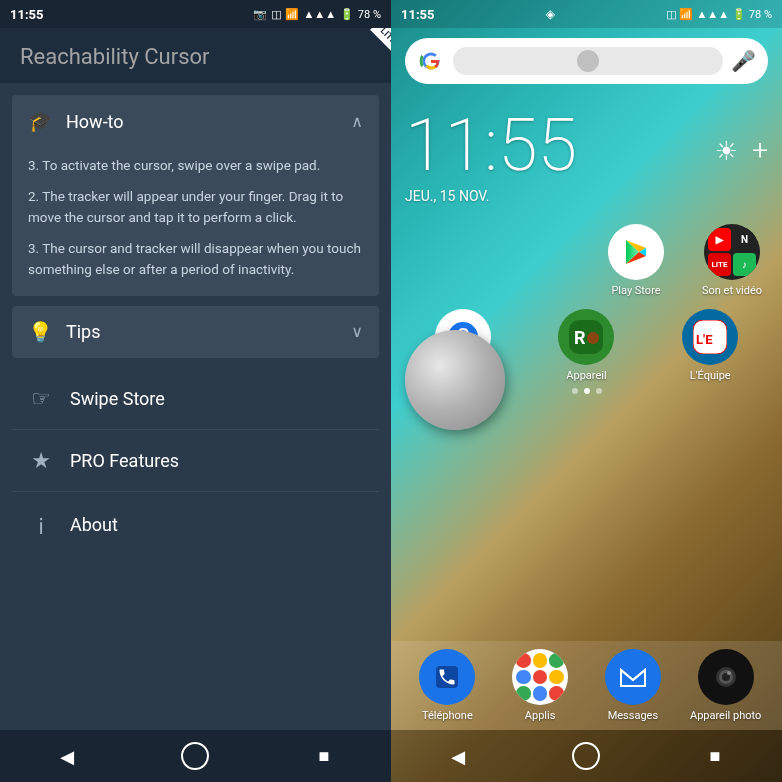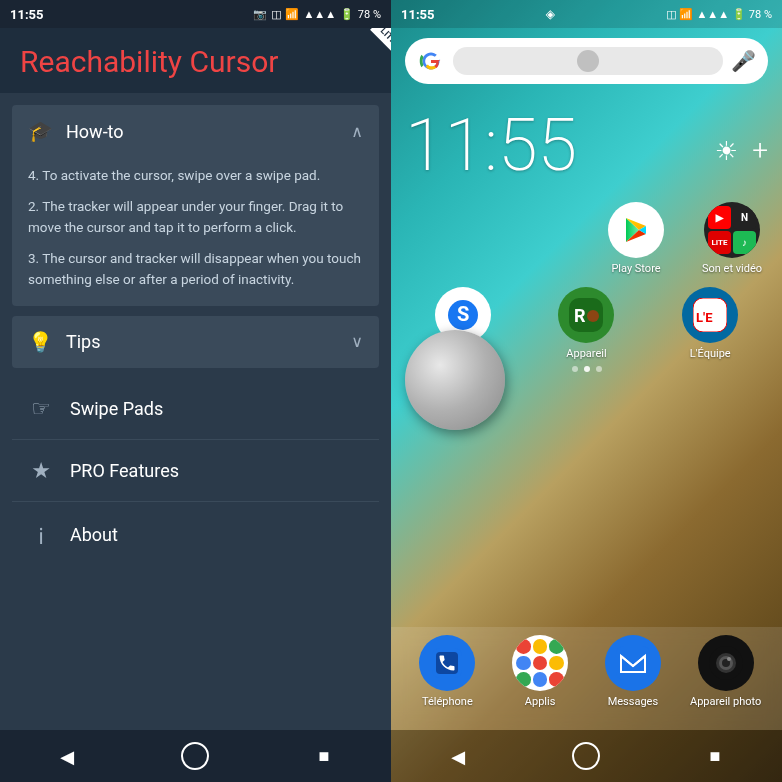--- a/index.html
+++ b/index.html
@@ -38,22 +38,22 @@
 
     .app-header {
       background: #1e2d3d;
       padding: 16px 20px 14px 20px;
       display: flex;
       align-items: center;
       justify-content: space-between;
     }
 
     .app-title {
-      color: #ef4444;
-      font-size: 30px;
+      color: #a3a3a3;
+      font-size: 22px;
       font-weight: 400;
     }
 
     .content-area {
       flex: 1;
       overflow-y: auto;
       padding: 12px;
     }
 
     .section-card {
@@ -334,21 +334,21 @@
 
     
     .dock {
       position: absolute;
       bottom: 52px;
       left: 0;
       right: 0;
       z-index: 10;
       display: flex;
       justify-content: space-around;
-      padding: 8px 10px 22px 10px;
+      padding: 8px 10px 8px 10px;
       background: rgba(255,255,255,0.12);
       backdrop-filter: blur(8px);
     }
 
     .bottom-nav-right {
       position: absolute;
       bottom: 0;
       left: 0;
       right: 0;
       height: 52px;
@@ -432,37 +432,37 @@
 
   <div class="content-area">
 
     <div class="section-card">
       <div class="section-header">
         <span class="section-icon">🎓</span>
         <span class="section-title">How-to</span>
         <span class="section-chevron">∧</span>
       </div>
       <div class="section-body">
-        <p>4. To activate the cursor, swipe over a swipe pad.</p>
+        <p>3. To activate the cursor, swipe over a swipe pad.</p>
         <p>2. The tracker will appear under your finger. Drag it to move the cursor and tap it to perform a click.</p>
         <p>3. The cursor and tracker will disappear when you touch something else or after a period of inactivity.</p>
       </div>
     </div>
 
     <div class="section-card">
       <div class="section-header">
         <span class="section-icon">💡</span>
         <span class="section-title">Tips</span>
         <span class="section-chevron">∨</span>
       </div>
     </div>
 
     <div class="menu-item" style="background:#2b3a4a;">
       <span class="menu-item-icon">☞</span>
-      <span class="menu-item-label">Swipe Pads</span>
+      <span class="menu-item-label">Swipe Store</span>
     </div>
 
     <div class="menu-item" style="background:#2b3a4a;">
       <span class="menu-item-icon">★</span>
       <span class="menu-item-label">PRO Features</span>
     </div>
 
     <div class="menu-item" style="background:#2b3a4a;">
       <span class="menu-item-icon">ℹ</span>
       <span class="menu-item-label">About</span>
@@ -503,20 +503,21 @@
     </div>
     <div class="search-circle">
       <div style="width:22px;height:22px;border-radius:50%;background:#c0c0c0;"></div>
     </div>
     <span class="mic-icon">🎤</span>
   </div>
 
   <div class="clock-widget">
     <div>
       <div class="clock-time">11:55</div>
+      <div class="clock-date">JEU., 15 NOV.</div>
     </div>
     <div class="clock-actions">
       <span class="sun-icon">☀</span>
       <span class="plus-icon" style="font-size:28px;font-weight:300;">+</span>
     </div>
   </div>
 
   <div class="cursor-ball"></div>
 
   <div style="position:relative;z-index:10;display:flex;justify-content:flex-end;padding:0 10px;gap:16px;margin-top:10px;">

